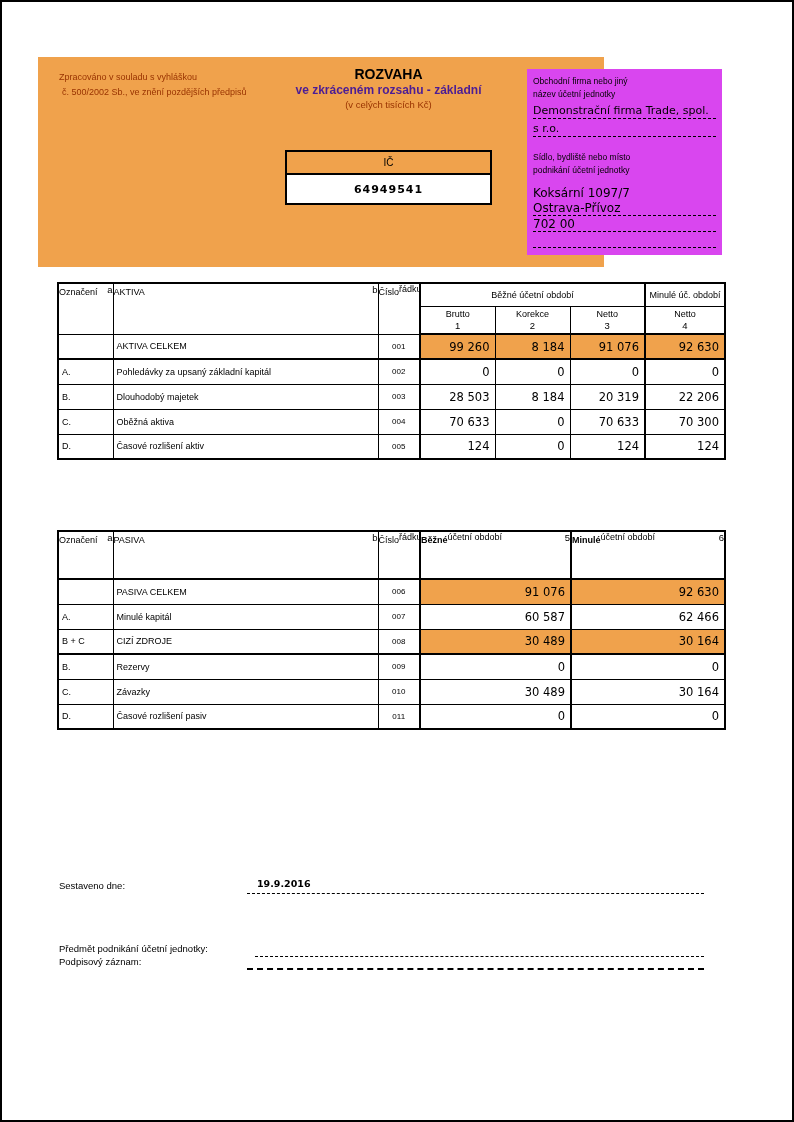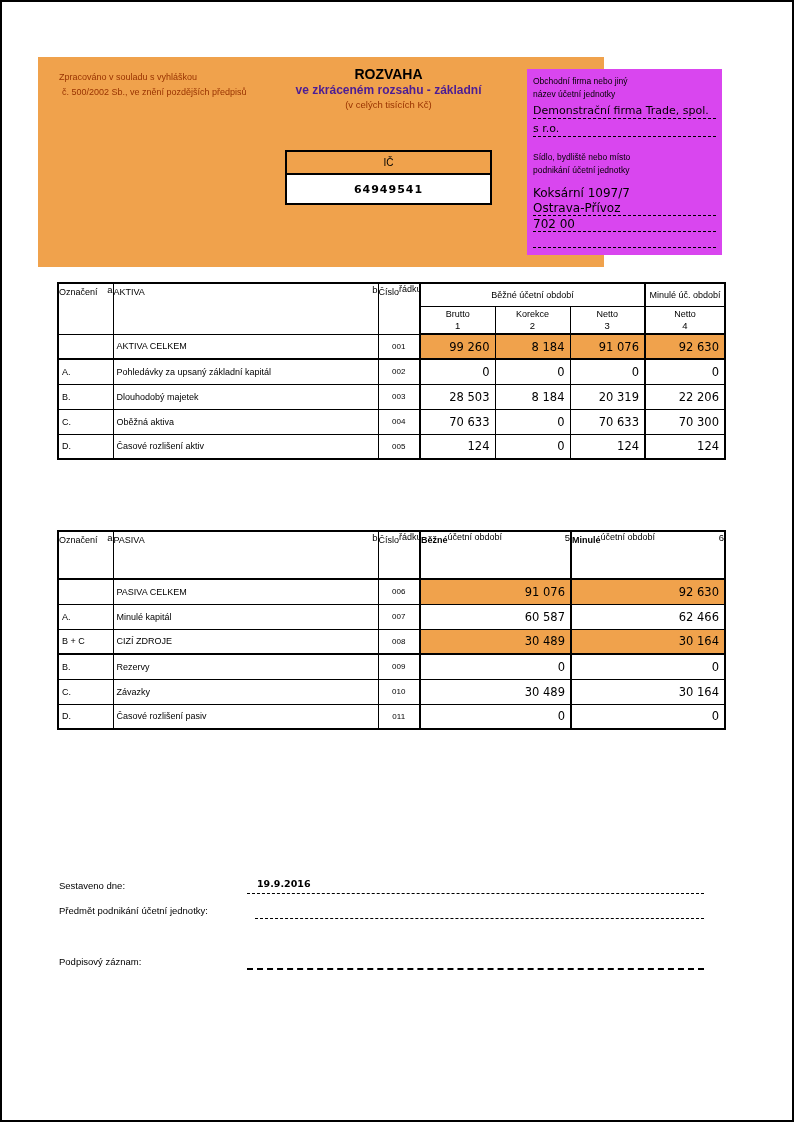--- a/index.html
+++ b/index.html
@@ -310,21 +310,21 @@
       </tr>
     </tbody>
   </table>
 
   <div class="f-row" style="top:868px;">
     <div class="f-label">Sestaveno dne:</div>
     <div class="f-line">
       <div class="f-value">19.9.2016</div>
     </div>
   </div>
-  <div class="f-row" style="top:893px;gap:8px;">
+  <div class="f-row" style="top:931px;gap:8px;">
     <div class="f-label">Předmět podnikání účetní jednotky:</div>
     <div class="f-line"></div>
   </div>
   <div class="f-row" style="top:944px;">
     <div class="f-label">Podpisový záznam:</div>
     <div class="f-line thick"></div>
   </div>
 
 </div>
 

